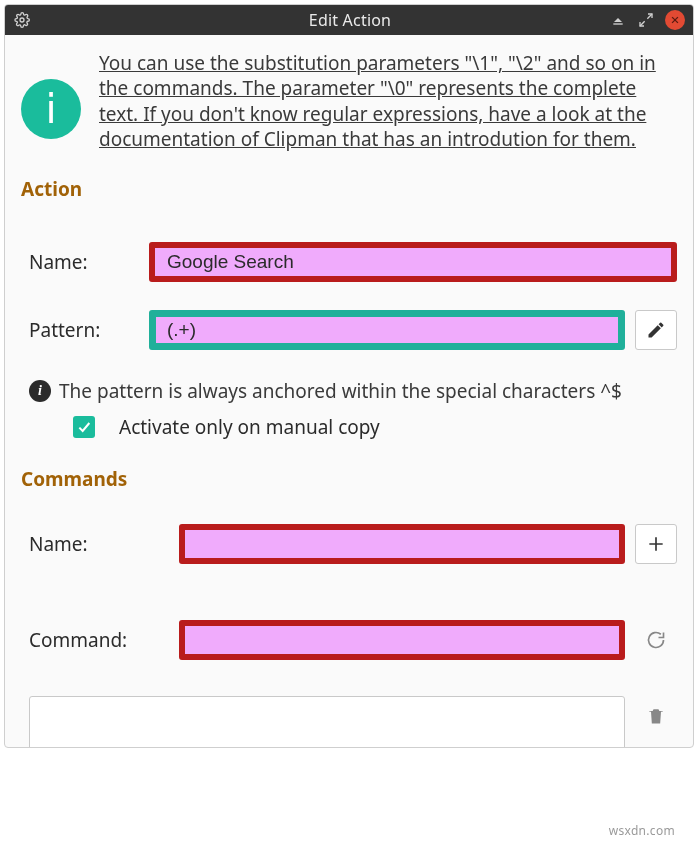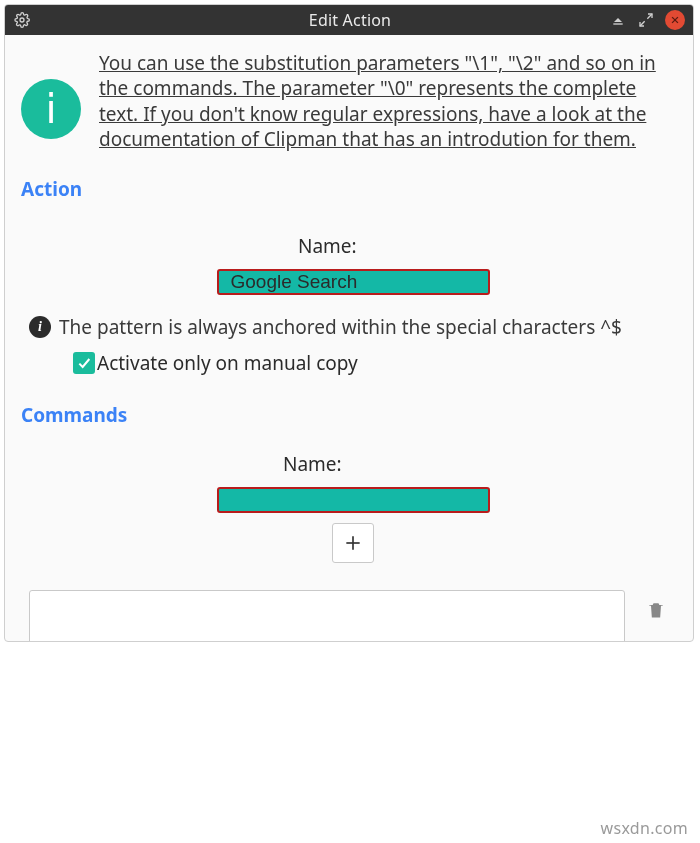--- a/index.html
+++ b/index.html
@@ -8,21 +8,21 @@
     font-family: "Noto Sans", "Liberation Sans", "DejaVu Sans", Arial, sans-serif;
     font-size: 17px;
     color: #2b2b2b;
     background: #fff;
     width: 700px;
     height: 843px;
     position: relative;
   }
   .window {
     width: 690px;
-    height: 638px;
+    height: 744px;
     margin: 4px;
     border: 1px solid #cfcfcf;
     background: #fafafa;
     border-radius: 4px;
     overflow: hidden;
     display: flex;
     flex-direction: column;
     justify-content: space-between;
   }
   .titlebar {
@@ -80,42 +80,41 @@
   }
   .info-icon span {
     color:#fff; font-size:40px; font-weight:400;
     font-family: "DejaVu Sans", sans-serif;
     line-height:1;
   }
   .info-text {
     font-size:19px; line-height:1.33; color:#3a3a3a;text-decoration:underline;
   }
   .section-heading {
-    font-weight:700; font-size:19px; color:#3b82f6;
+    font-weight:700; font-size:19px; color:#a16207;
     margin: 8px 0 4px 0;
   }
   .form {
     margin: 8px 0 10px 8px;
   }
   .form-row {
     display:flex; align-items:center;
-    margin: 19px 0;
+    margin: 28px 0;
     gap:10px;
-    flex-direction:column;
   }
   .form-row label.fld {
     width: 110px;
     font-size:19px;
   }
   .form-row.cmd label.fld { width:140px; }
   .txt {
     flex:1;
     height:40px;
-    border:2px solid #b91c1c;
-    background:#14b8a6;
+    border:6px solid #b91c1c;
+    background:#f0abfc;
     border-radius:3px;
     padding: 0 12px;
     font-size:19px;
     color:#2b2b2b;
   }
   .txt.focused {
     border-color:#20b09a;
     box-shadow: inset 0 0 0 1px #20b09a;
     outline:none;
   }
@@ -136,21 +135,21 @@
   }
   .hint-row .info-small {
     width:22px; height:22px;
     display:flex; align-items:center; justify-content:center;
     background:#2b2b2b; color:#fff;
     border-radius:50%;
     font-family: Georgia, serif; font-style:italic; font-weight:700;
     font-size:14px;
   }
   .check-row {
-    display:flex; align-items:center; gap:2px;
+    display:flex; align-items:center; gap:24px;
     margin: 6px 0 8px 8px;
     font-size:19px;
     padding-left:36px;
   }
   .chk {
     width:22px; height:22px;
     background:#1abc9c; border-radius:3px;
     display:flex; align-items:center; justify-content:center;
     color:#fff;
   }
@@ -179,22 +178,22 @@
   .btn {
     height:40px; padding:0 18px;
     border:1px solid #c9c9c9; border-radius:3px;
     background:#fff; font-size:19px;
     display:flex; align-items:center; gap:8px;
     cursor:pointer;
   }
   .btn.disabled { color:#b3b3b3; border-color:#d6d6d6; pointer-events:none;padding-left:28px; }
   .btn svg { width:18px; height:18px; }
   .watermark {
-    position:absolute; right:12px; bottom:4px;
-    font-size:16px; color:#9a9a9a; letter-spacing:0.3px;text-align:right;
+    position:absolute; right:25px; bottom:4px;
+    font-size:12px; color:#9a9a9a; letter-spacing:0.3px;text-align:right;
   }
 </style>
 </head>
 <body>
 
 <div class="window">
   <div class="titlebar">
     <div class="tb-left">
       <span class="tbicon">
         <svg viewBox="0 0 24 24" fill="none" stroke="currentColor" stroke-width="2">
@@ -236,20 +235,29 @@
       <div class="info-text">You can use the substitution parameters "\1", "\2" and so on in the commands. The parameter "\0" represents the complete text. If you don't know regular expressions, have a look at the documentation of Clipman that has an introdution for them.</div>
     </div>
 
     <div class="section-heading">Action</div>
 
     <div class="form">
       <div class="form-row">
         <label class="fld">Name:</label>
         <input class="txt" type="text" value="Google Search" style="">
       </div>
+      <div class="form-row">
+        <label class="fld">Pattern:</label>
+        <input class="txt focused" type="text" value="(.+)" style="">
+        <button class="iconbtn" title="Edit">
+          <svg viewBox="0 0 24 24" fill="#333">
+              <path d="M3 17.25V21h3.75L17.81 9.94l-3.75-3.75L3 17.25zM20.71 7.04a1 1 0 0 0 0-1.41l-2.34-2.34a1 1 0 0 0-1.41 0l-1.83 1.83 3.75 3.75 1.83-1.83z"></path>
+            </svg>
+        </button>
+      </div>
       <div class="hint-row">
         <span class="info-small">i</span>
         <span>The pattern is always anchored within the special characters ^$</span>
       </div>
       <div class="check-row">
         <span class="chk">
           <svg viewBox="0 0 24 24" fill="none" stroke="#fff" stroke-width="3">
               <polyline points="5 13 10 18 20 6"></polyline>
             </svg>
         </span>
@@ -260,20 +268,30 @@
     <div class="section-heading">Commands</div>
 
     <div class="commands-editor">
       <div class="form-row cmd">
         <label class="fld">Name:</label>
         <input class="txt" type="text" value="" style="">
         <button class="iconbtn" title="Add">
           <svg viewBox="0 0 24 24" fill="none" stroke="#333" stroke-width="2">
               <line x1="12" y1="4" x2="12" y2="20"></line>
               <line x1="4" y1="12" x2="20" y2="12"></line>
+            </svg>
+        </button>
+      </div>
+      <div class="form-row cmd">
+        <label class="fld">Command:</label>
+        <input class="txt" type="text" value="" style="">
+        <button class="iconbtn flat" title="Refresh">
+          <svg viewBox="0 0 24 24" fill="none" stroke="#888" stroke-width="2">
+              <path d="M21 12a9 9 0 1 1-3.2-6.9"></path>
+              <polyline points="21 3 21 9 15 9"></polyline>
             </svg>
         </button>
       </div>
       <div class="list-area">
         <div class="list-box"></div>
         <div class="side-btns">
           <button class="iconbtn flat" title="Delete">
             <svg viewBox="0 0 24 24" fill="#888">
                 <path d="M6 7h12l-1 14H7L6 7zm3-3h6l1 2H8l1-2zM4 6h16v1H4z"></path>
               </svg>

